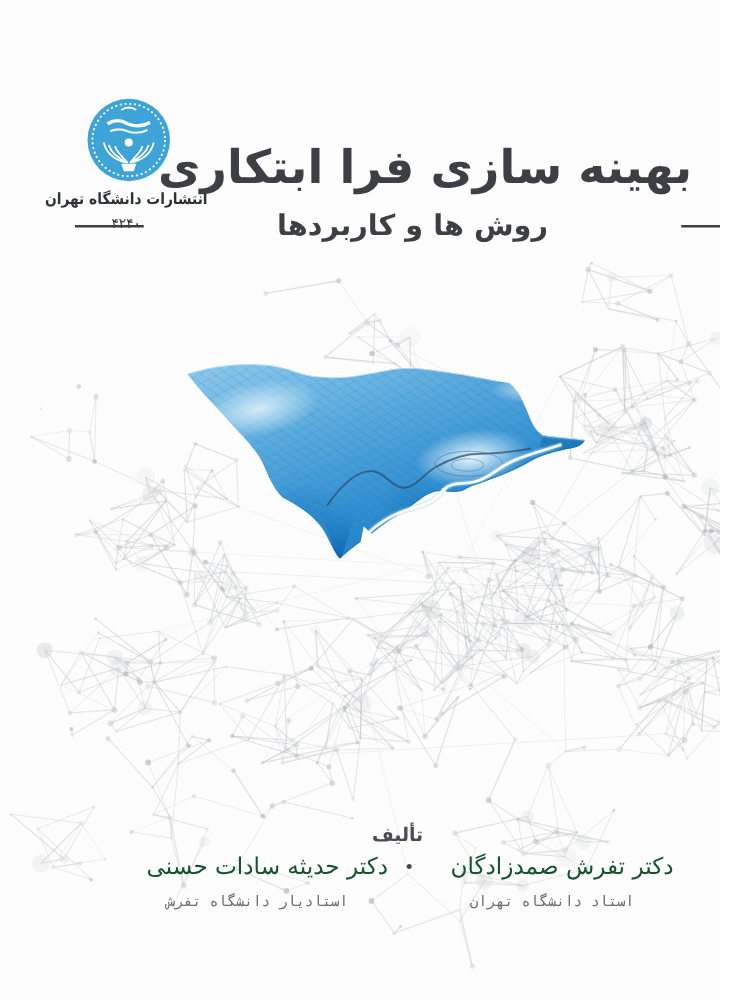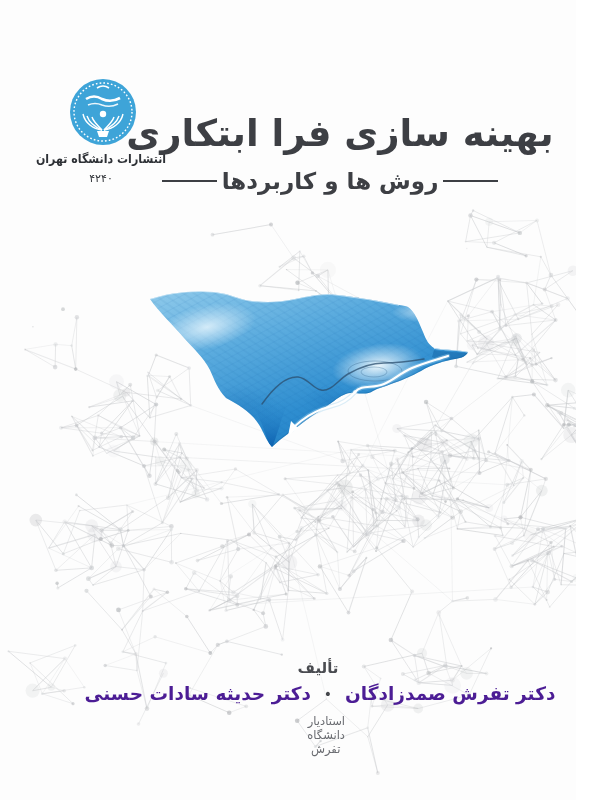--- a/index.html
+++ b/index.html
@@ -15,33 +15,33 @@
 
               font-size:11.5px;color:#2e3136;direction:rtl;font-weight:bold;
               transform:scale(.96,1.08);}
   .press-number{position:absolute;left:18px;top:172px;width:166px;text-align:center;
               font-size:11px;font-weight:normal;color:#2e3136;letter-spacing:2px;}
 
   
   .title{position:absolute;left:80px;top:112px;width:520px;text-align:center;
          direction:rtl;font-size:37px;font-weight:bold;color:#3d3f44;}
   .subtitle-row{position:absolute;left:60px;top:168px;width:540px;
-         display:flex;direction:rtl;justify-content:center;align-items:center;gap:5px;}
+         display:flex;direction:rtl;justify-content:space-between;align-items:center;gap:5px;}
   .subtitle{font-size:23px;font-weight:bold;color:#3d3f44;white-space:nowrap;}
   .sub-line{width:55px;height:2.4px;background:#3d3f44;flex:0 0 auto;}
 
   
   .byline{position:absolute;left:0;top:659px;width:636px;text-align:center;
           font-size:15px;font-weight:bold;color:#4a4c51;direction:rtl;}
   .authors-grid{position:absolute;left:0;top:683px;width:640px;
           display:grid;direction:rtl;justify-content:center;
           grid-template-columns:auto 34px auto;row-gap:10px;align-items:baseline;}
-  .author-name{font-size:18.5px;font-weight:bold;color:#4c1d95;text-align:center;white-space:nowrap;}
+  .author-name{font-size:18.5px;font-weight:normal;color:#14532d;text-align:center;white-space:nowrap;margin-left:16px;}
   .author-sep{font-size:14px;color:#46484d;text-align:center;align-self:center;}
-  .author-affil{font-size:11.5px;color:#696b70;text-align:left;direction:rtl;}
+  .author-affil{font-size:11.5px;color:#696b70;text-align:center;direction:rtl;font-family:Liberation Mono, monospace;}
 </style>
 </head>
 <body>
 
 <div class="cover">
 
   <svg id="net" class="layer" viewBox="0 0 600 800">
       <g>
         <line x1="536.2" y1="364.2" x2="532.0" y2="364.7" stroke="#c3c5c8" stroke-width="0.67" opacity="0.39"></line>
         <line x1="536.2" y1="364.2" x2="533.7" y2="349.7" stroke="#c3c5c8" stroke-width="1.05" opacity="0.34"></line>
@@ -1621,16 +1621,17 @@
     <div class="sub-line"></div>
     <div class="subtitle">روش ها و کاربردها</div>
     <div class="sub-line"></div>
   </div>
 
   <div class="byline">تألیف</div>
   <div class="authors-grid">
     <div class="author-name">دکتر تفرش صمدزادگان</div>
     <div class="author-sep">•</div>
     <div class="author-name">دکتر حدیثه سادات حسنی</div>
+    <div class="author-affil">استاد دانشگاه تهران</div>
     <div></div>
     <div class="author-affil">استادیار دانشگاه تفرش</div>
   </div>
 </div>
 
 </body></html>

